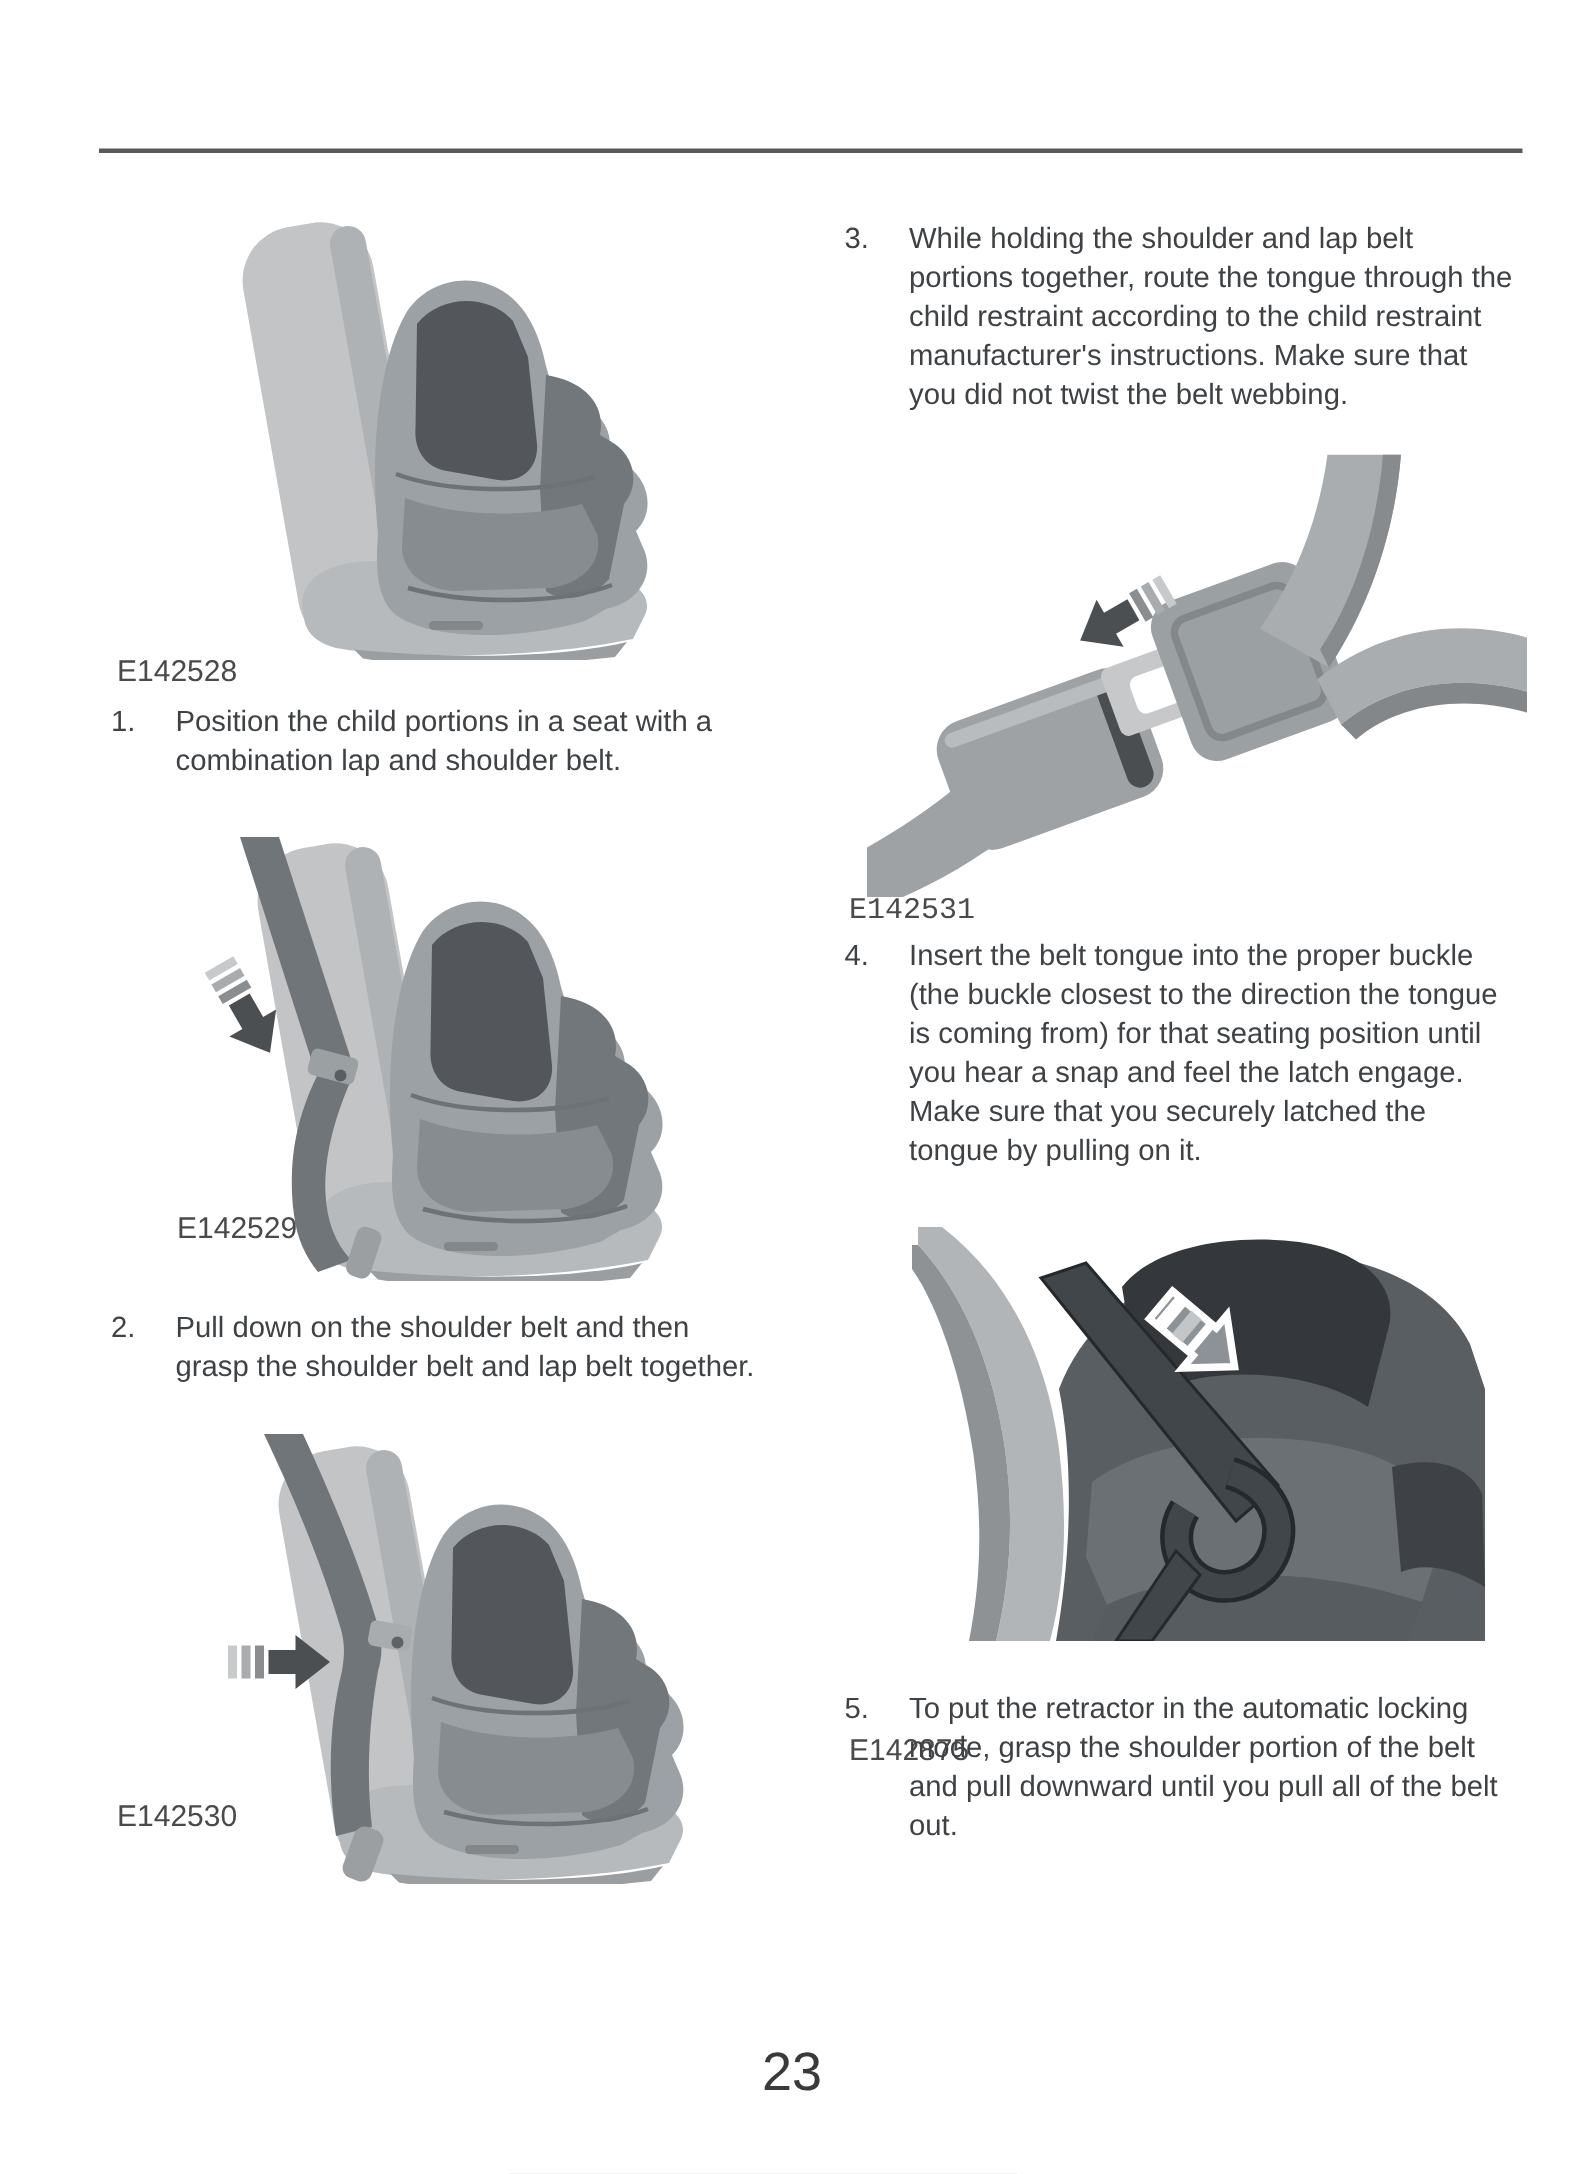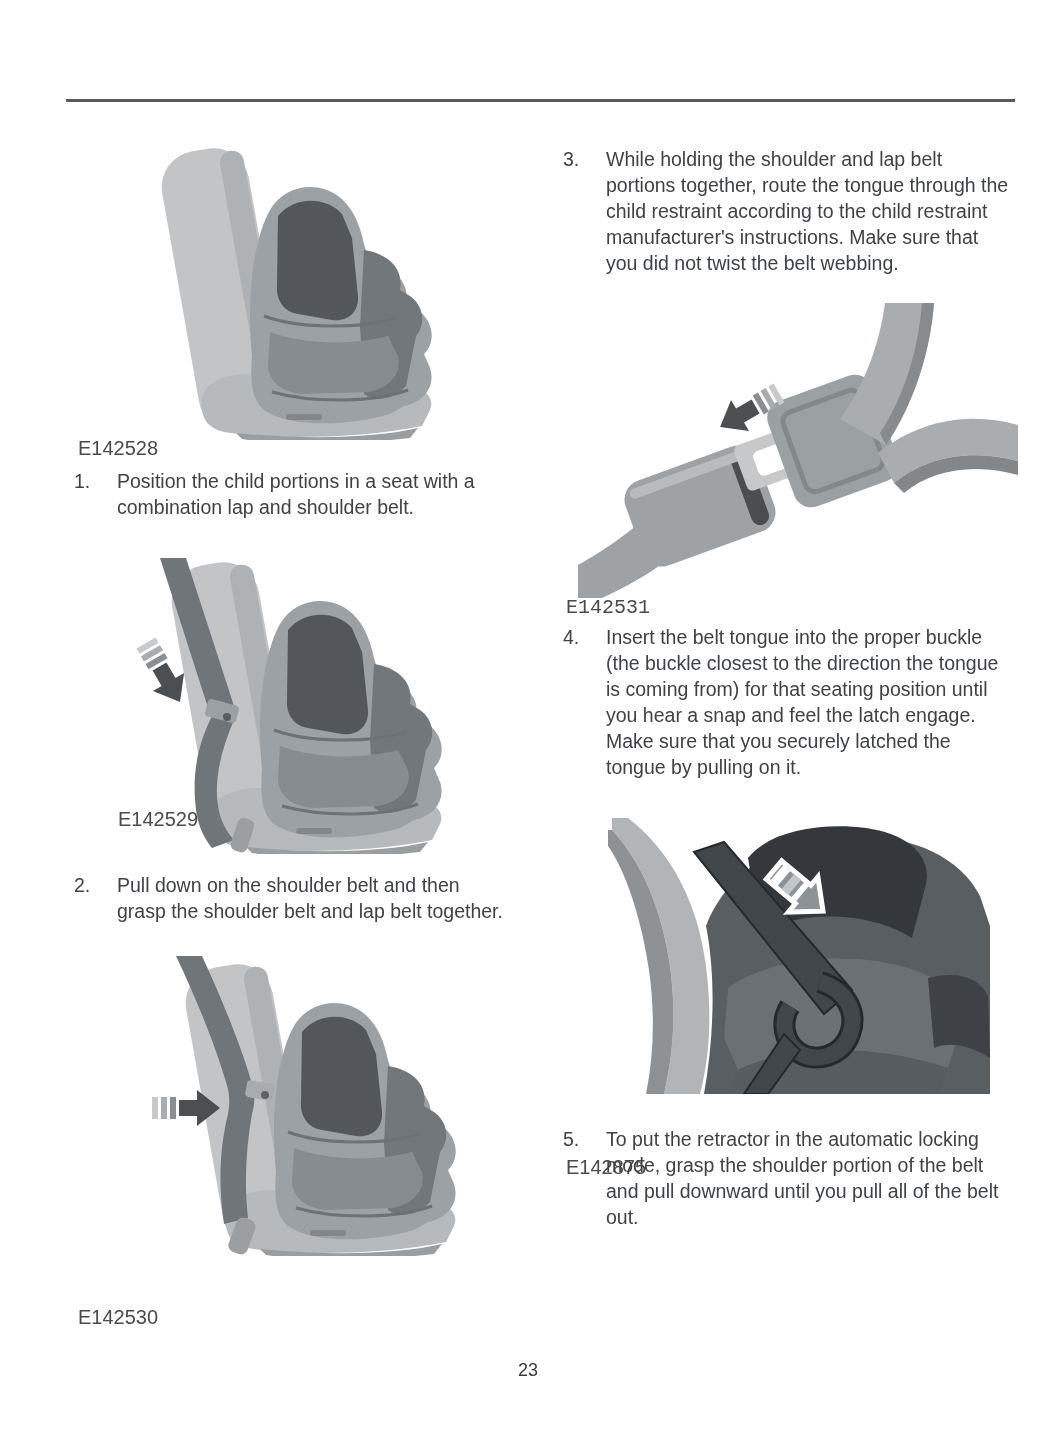--- a/index.html
+++ b/index.html
@@ -8,35 +8,35 @@
   .title {position:absolute; top:44px; left:0; width:100%; margin:0; text-align:center;
           font-size:37px; font-weight:700; color:#1a1a1a; letter-spacing:-0.5px;}
   .rule {position:absolute; left:66px; top:99px; width:949px; height:3px; background:#58595b;}
   .step {position:absolute; display:flex; font-size:19.5px; line-height:26px; color:#3f4245;}
   .step .num {flex:0 0 43px;}
   .step .txt {flex:1;}
   .cap {position:absolute; font-size:20px; color:#4a4a4a;}
   .fig {position:absolute; margin:0; padding:0;}
   .fig svg {display:block;}
   .pageno {position:absolute; top:1360px; left:0; width:100%; text-align:center;
-           font-size:18px; color:#3a3a3a;}
+           font-size:36px; color:#3a3a3a;}
   
   .step1 {left:74px;  top:468px;  width:436px;}
   .step2 {left:74px;  top:872px;  width:436px;}
   .step3 {left:563px; top:146px;  width:452px;}
   .step4 {left:563px; top:624px;  width:452px;}
   .step5 {left:563px; top:1126px; width:452px;}
   .fig1 {left:146px; top:146px;}
   .fig2 {left:100px; top:558px;}
   .fig3 {left:100px; top:956px;}
   .fig4 {left:578px; top:303px;}
   .fig5 {left:608px; top:818px;}
   .cap1 {left:78px;  top:437px;}
   .cap2 {left:78px;  top:808px;margin-left:40px;}
-  .cap3 {left:78px;  top:1306px;}
+  .cap3 {left:78px;  top:1200px;}
   .cap4 {left:566px; top:596px;font-family:Liberation Mono, monospace;}
   .cap5 {left:566px; top:1156px;}
   .defs-svg {position:absolute; width:0; height:0; overflow:hidden;}
 </style>
 </head>
 <body>
 
 <div class="page">
 
   <svg class="defs-svg" aria-hidden="true">

